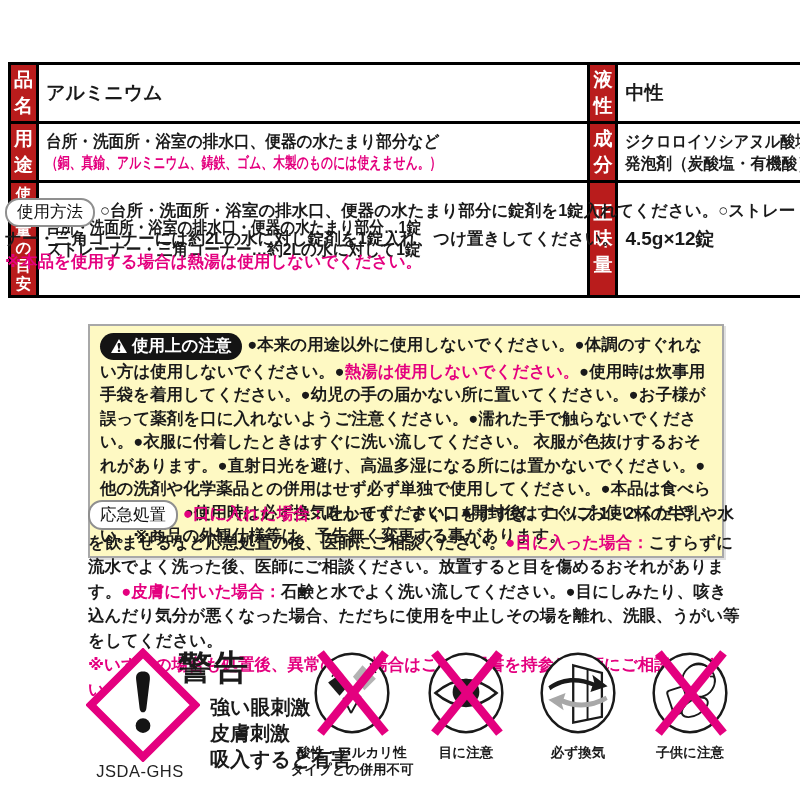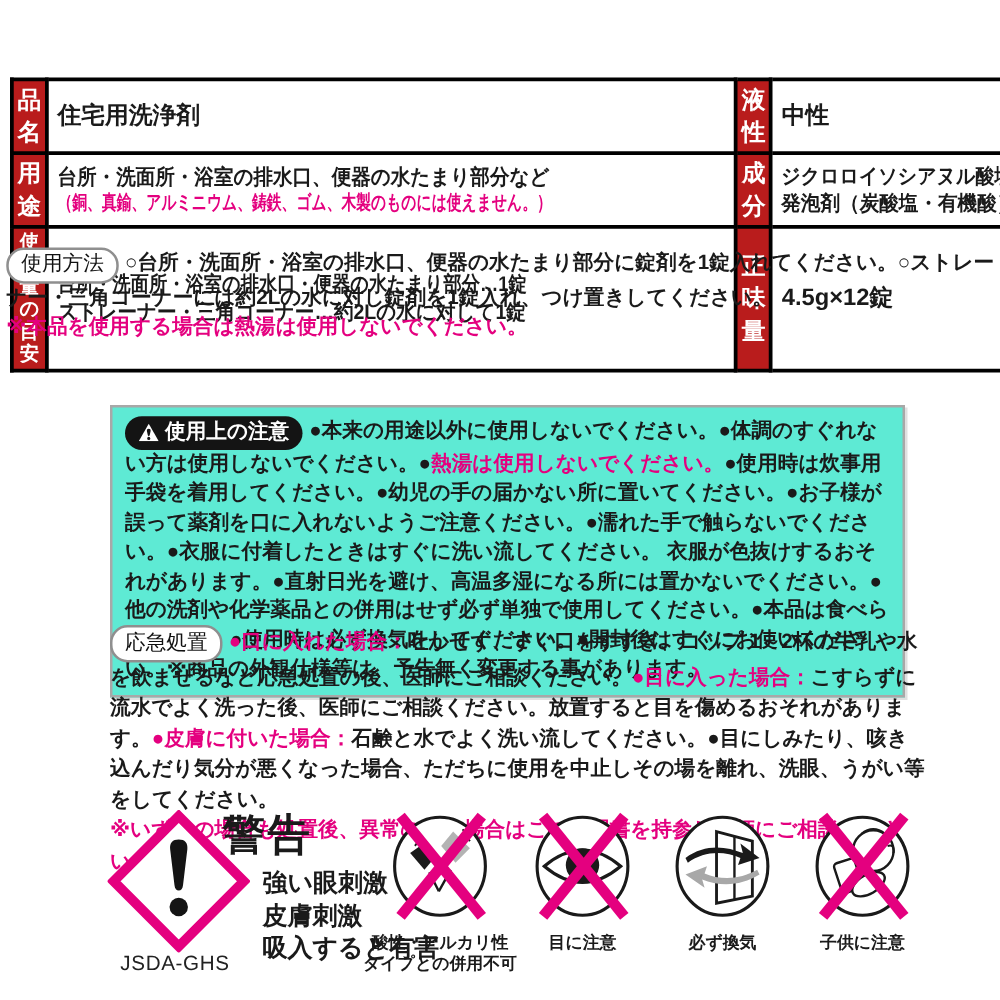--- a/index.html
+++ b/index.html
@@ -28,21 +28,21 @@
                 padding:1px 11px 2px; font-weight:800; font-size:16.5px; margin-right:5px; vertical-align:-3px; }
 
   
   .usage { position:absolute; left:5px; top:198px; width:792px; font-size:16.5px; line-height:23.5px; font-weight:600; }
   .usage p { margin:0; }
   .usage .p4 { font-weight:800; }
 
   
   .caution-box { position:absolute; left:88px; top:324px; width:636px; border:2px solid #a8a8a8;
                  box-shadow:2px 2px 0 #e0e0e0; padding:7px 10px 8px; font-size:16.5px; line-height:23.5px;
-                 font-weight:600; background:#5eead4; }
+                 font-weight:600; background:#fef9c3; }
   .caution-box .bold-seg { font-weight:900; }
 
   
   .firstaid { position:absolute; left:88px; top:500px; width:652px; font-size:16.5px; line-height:24.5px; font-weight:600; }
   .firstaid .case { color:#e4007f; font-weight:800; }
   .firstaid .fa-note { color:#e4007f; font-weight:800; }
 
   
   .ghs-diamond { position:absolute; left:86px; top:648px; }
   .ghs-code { position:absolute; left:70px; top:762px; width:140px; text-align:center; font-size:16.5px;
@@ -60,21 +60,21 @@
   <colgroup>
       <col style="width:80px">
       <col style="width:410px">
       <col style="width:80px">
       <col style="width:214px">
     </colgroup>
   <tbody>
       <tr class="r1">
     <td class="lab">品 名</td>
     <td class="val">
-      <span class="vline val-big">住宅用洗浄剤</span>
+      <span class="vline val-big">アルミニウム</span>
     </td>
     <td class="lab">液 性</td>
     <td class="val">
       <span class="vline val-big">中性</span>
     </td>
   </tr>
   <tr class="r2">
     <td class="lab">用 途</td>
     <td class="val">
       <span class="vline"><span class="cond cx92">台所・洗面所・浴室の排水口、便器の水たまり部分など</span></span>

